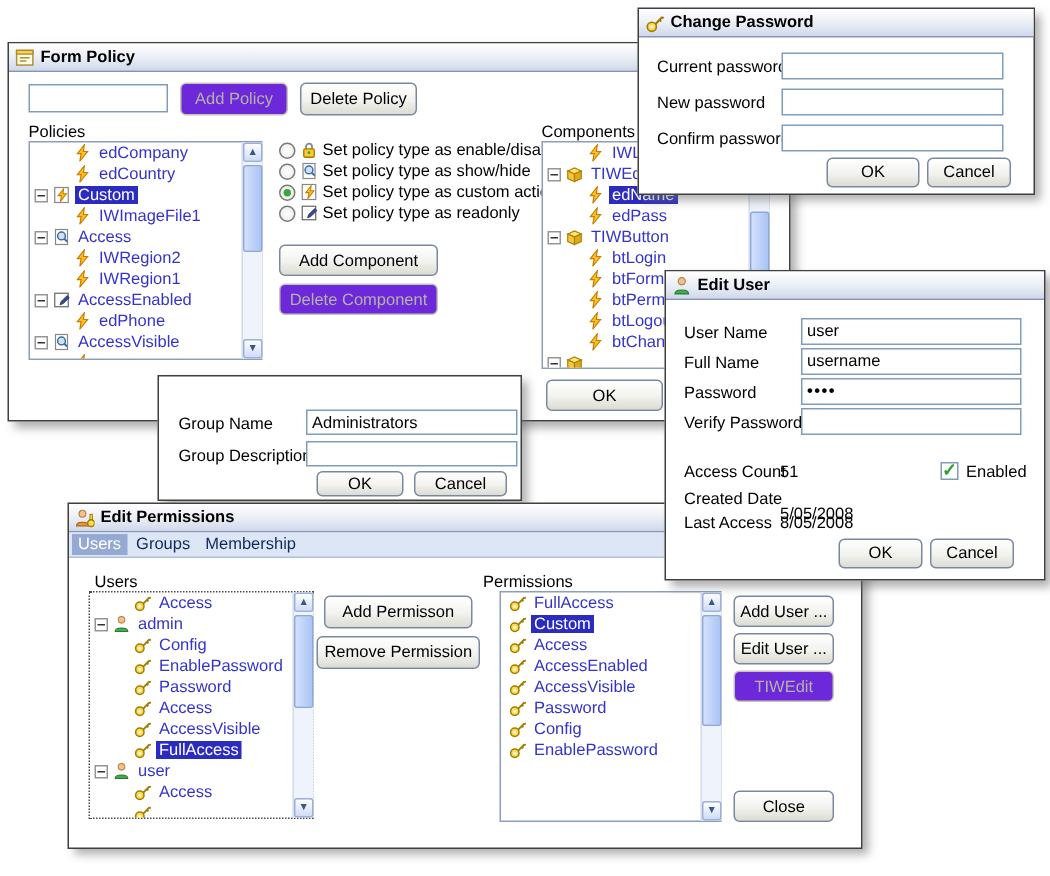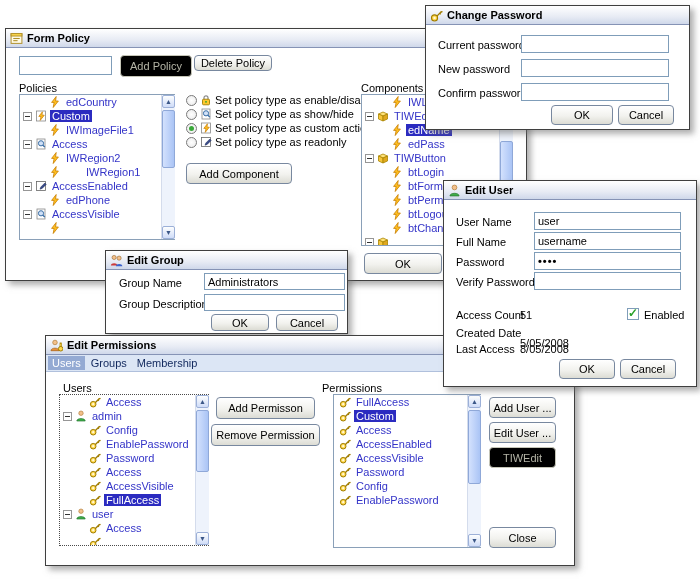--- a/index.html
+++ b/index.html
@@ -14,21 +14,21 @@
   .ticon svg { display:block; width:13px; height:13px; }
 
   .lab { position:absolute; font-size:11px; color:#000; white-space:nowrap; }
   .val { position:absolute; font-size:11px; color:#000; white-space:nowrap; }
   .inp { position:absolute; border:1px solid #7f9db9; background:#fff; font:11px "Liberation Sans",sans-serif; padding:1px 3px; color:#000; outline:none; }
   .inp.pw { font-weight:bold; letter-spacing:1px; }
 
   .btn { position:absolute; display:flex; align-items:center; justify-content:center;
     border:1px solid #78889f; border-radius:4px; background:linear-gradient(#ffffff,#f2f2ee 55%,#dcdcd4);
     font-size:11px; color:#000; cursor:default; white-space:nowrap; }
-  .btn.disabled { color:#b4b4a6; background:#000000; border-color:#c6c6b8; }
+  .btn.disabled { color:#b4b4a6; background:#6d28d9; border-color:#c6c6b8; }
 
   .listbox { position:absolute; background:#fff; border:1px solid #8aa0b8; overflow:hidden; }
   .listbox.dotted { border:1px dotted #4a4a4a; }
   .trow { display:flex; align-items:center; height:14px; white-space:nowrap; }
   .trow .lbl { font-size:11px; color:#3434c8; padding:0 2px; }
   .trow.sel .lbl { background:#2b2bc0; color:#fff; }
   .icon { width:12px; height:12px; flex:none; margin-right:3px; }
   .icon svg { display:block; width:12px; height:12px; }
   .exp { width:9px; height:9px; flex:none; border:1px solid #969696; background:#fff; display:inline-flex; align-items:center; justify-content:center; margin-right:3px; }
   .exp i { display:block; width:5px; height:1px; background:#333; }
@@ -64,24 +64,32 @@
             <rect x="1" y="1.5" width="10" height="9" fill="#fffbe8" stroke="#b08f2a" stroke-width="0.9"></rect>
             <rect x="1" y="1.5" width="10" height="2.2" fill="#ffd94f" stroke="#b08f2a" stroke-width="0.9"></rect>
             <line x1="3" y1="6" x2="9" y2="6" stroke="#b08f2a"></line>
             <line x1="3" y1="8" x2="7" y2="8" stroke="#b08f2a"></line>
           </svg>
         </span>
       <span>Form Policy</span>
     </div>
     <input class="inp" style="left: 13px; top: 27px; width: 93px; height: 19px;" value="">
     <div class="btn disabled" style="left:114px;top:26px;width:72px;height:22px">Add Policy</div>
-    <div class="btn" style="left:188px;top:26px;width:78px;height:16px">Delete Policy</div>
+    <div class="btn" style="left:194px;top:26px;width:78px;height:22px">Delete Policy</div>
 
     <div class="lab" style="left:13px;top:53px">Policies</div>
     <div class="listbox" style="left:13px;top:65px;width:156px;height:146px">
+        <div class="trow" style="padding-left: 29px;">
+          <span class="icon">
+            <svg viewBox="0 0 12 12">
+              <path d="M7.2 0.5 L2.6 6.4 L5.1 6.4 L4.2 11.5 L9.4 5 L6.6 5 Z" fill="#ffc021" stroke="#c87d00" stroke-width="0.8"></path>
+            </svg>
+          </span>
+          <span class="lbl">edCompany</span>
+        </div>
         <div class="trow" style="padding-left: 29px; text-align: right;">
           <span class="icon">
             <svg viewBox="0 0 12 12">
               <path d="M7.2 0.5 L2.6 6.4 L5.1 6.4 L4.2 11.5 L9.4 5 L6.6 5 Z" fill="#ffc021" stroke="#c87d00" stroke-width="0.8"></path>
             </svg>
           </span>
           <span class="lbl">edCountry</span>
         </div>
         <div class="trow sel" style="padding-left: 3px;">
           <span class="exp">
@@ -117,21 +125,21 @@
           <span class="lbl">Access</span>
         </div>
         <div class="trow" style="padding-left: 29px;">
           <span class="icon">
             <svg viewBox="0 0 12 12">
               <path d="M7.2 0.5 L2.6 6.4 L5.1 6.4 L4.2 11.5 L9.4 5 L6.6 5 Z" fill="#ffc021" stroke="#c87d00" stroke-width="0.8"></path>
             </svg>
           </span>
           <span class="lbl">IWRegion2</span>
         </div>
-        <div class="trow" style="padding-left: 29px; gap: 20px;">
+        <div class="trow" style="padding-left: 29px;">
           <span class="icon">
             <svg viewBox="0 0 12 12">
               <path d="M7.2 0.5 L2.6 6.4 L5.1 6.4 L4.2 11.5 L9.4 5 L6.6 5 Z" fill="#ffc021" stroke="#c87d00" stroke-width="0.8"></path>
             </svg>
           </span>
           <span class="lbl">IWRegion1</span>
         </div>
         <div class="trow" style="padding-left: 3px;">
           <span class="exp">
             <i></i>
@@ -217,20 +225,21 @@
           <span class="icon">
             <svg viewBox="0 0 12 12">
               <rect x="1.5" y="1.5" width="9" height="9" fill="#fff" stroke="#666" stroke-width="0.8"></rect>
               <path d="M9.8 3 L5.8 7 L5 9.2 L7.2 8.4 L11.2 4.4 Z" fill="#394b8c" stroke="#1d2a55" stroke-width="0.5"></path>
             </svg>
           </span>
           <span class="rlbl">Set policy type as readonly</span>
         </div>
       </div>
     <div class="btn" style="left:180px;top:134px;width:106px;height:21px">Add Component</div>
+    <div class="btn disabled" style="left:180px;top:160px;width:106px;height:21px">Delete Component</div>
 
     <div class="lab" style="left:355px;top:53px">Components</div>
     <div class="listbox" style="left:355px;top:65px;width:152px;height:152px">
         <div class="trow" style="padding-left: 29px;">
           <span class="icon">
             <svg viewBox="0 0 12 12">
               <path d="M7.2 0.5 L2.6 6.4 L5.1 6.4 L4.2 11.5 L9.4 5 L6.6 5 Z" fill="#ffc021" stroke="#c87d00" stroke-width="0.8"></path>
             </svg>
           </span>
           <span class="lbl">IWLab</span>
@@ -333,31 +342,20 @@
     <div class="sb" style="left:493px;top:66px;height:150px;width:14px">
       <div class="sb-btn up">▲</div>
       <div class="sb-thumb" style="top:46px;height:56px"></div>
       <div class="sb-btn down">▼</div>
     </div>
 
     <div class="btn" style="left:358px;top:224px;width:78px;height:21px">OK</div>
   </div>
 
   <div class="dlg" style="left:105px;top:250px;width:243px;height:84px;z-index:2">
-    <div class="titlebar">
-      <span class="ticon">
-          <svg viewBox="0 0 12 12">
-            <circle cx="3.8" cy="3.2" r="1.9" fill="#f3c08b" stroke="#9a6c33" stroke-width="0.6"></circle>
-            <path d="M0.8 10.6 C0.8 7.9 6.8 7.9 6.8 10.6 Z" fill="#cc3b3b"></path>
-            <circle cx="8.4" cy="3.8" r="1.9" fill="#f3c08b" stroke="#9a6c33" stroke-width="0.6"></circle>
-            <path d="M5.4 11.2 C5.4 8.6 11.4 8.6 11.4 11.2 Z" fill="#3b62cc"></path>
-          </svg>
-        </span>
-      <span>Edit Group</span>
-    </div>
     <div class="lab" style="left:13px;top:26px">Group Name</div>
     <input class="inp" style="left: 98px; top: 22px; width: 141px; height: 17px;" value="Administrators">
     <div class="lab" style="left:13px;top:47px">Group Description</div>
     <input class="inp" style="left: 98px; top: 43px; width: 141px; height: 17px;" value="">
     <div class="btn" style="left:105px;top:63px;width:58px;height:17px">OK</div>
     <div class="btn" style="left:170px;top:63px;width:62px;height:17px">Cancel</div>
   </div>
 
   <div class="dlg" style="left:45px;top:335px;width:530px;height:231px;z-index:3">
     <div class="titlebar">

